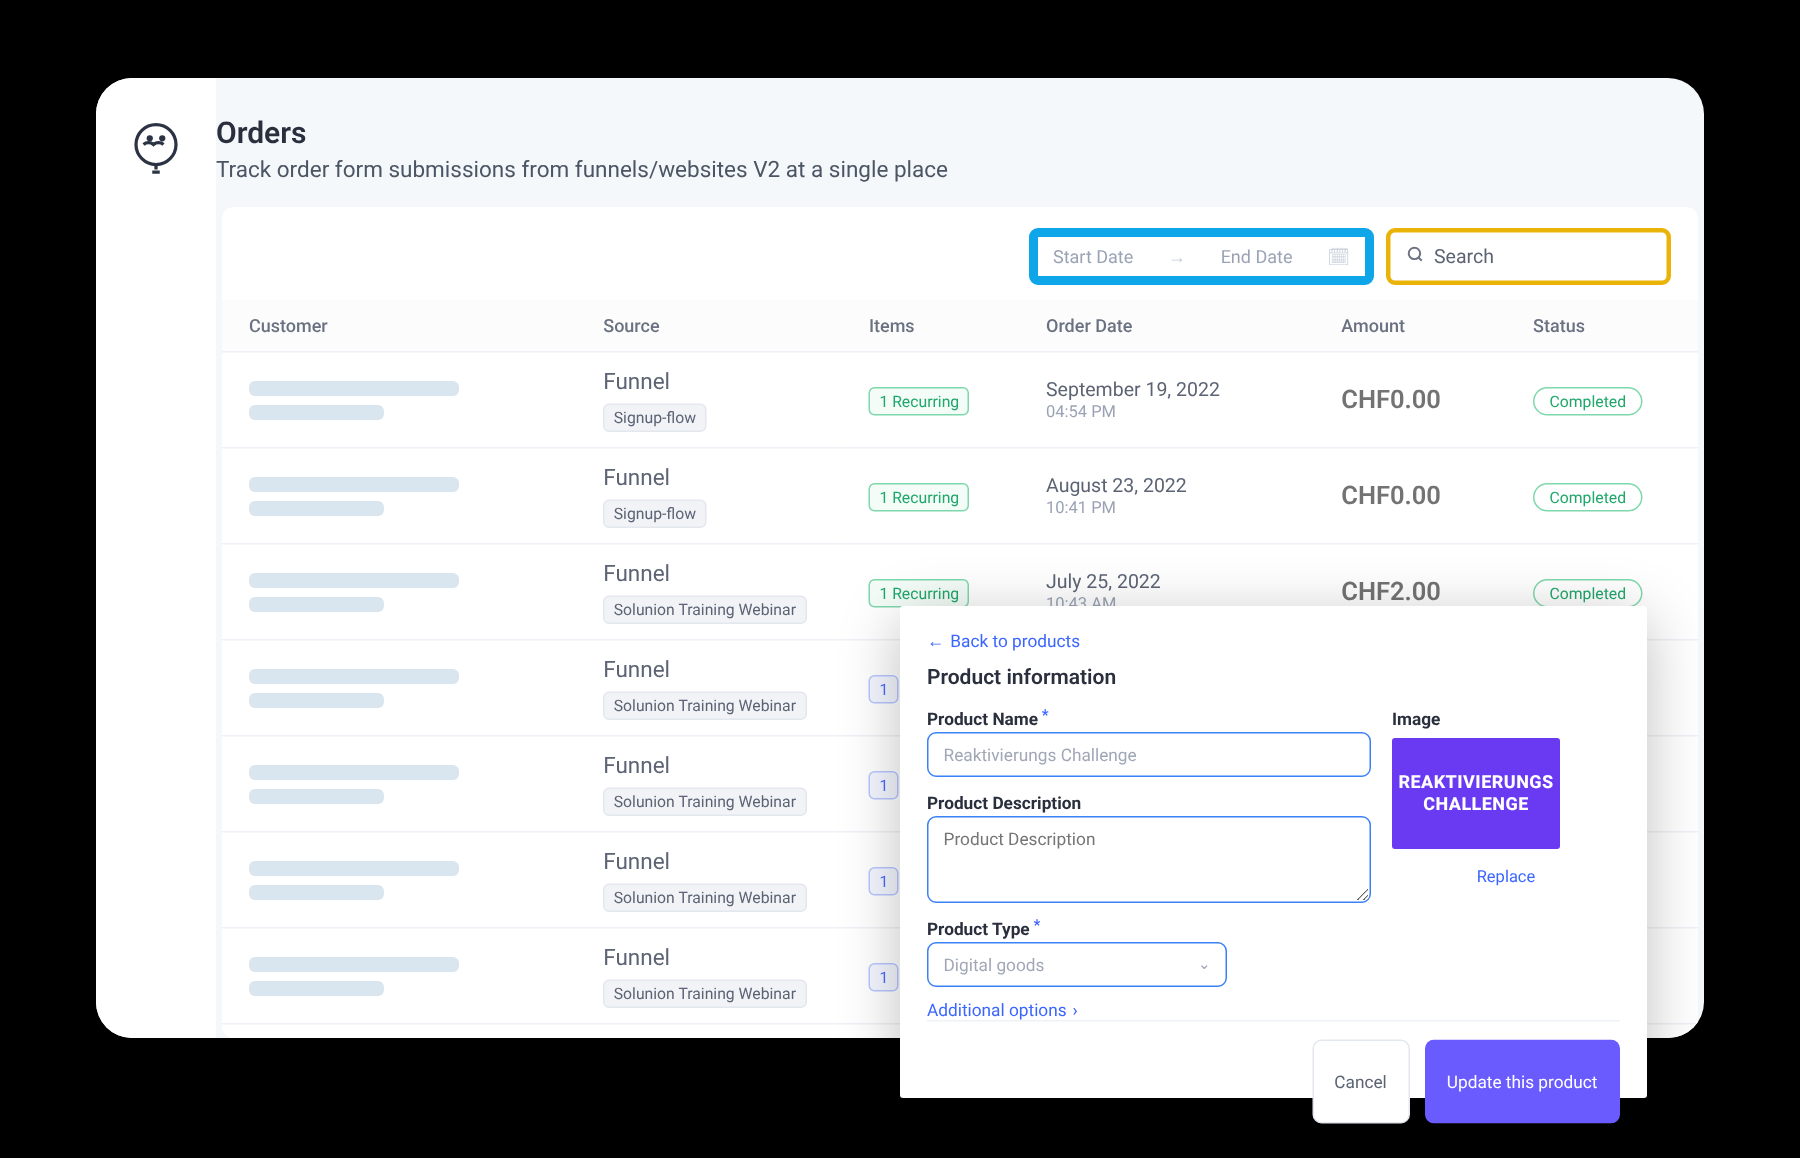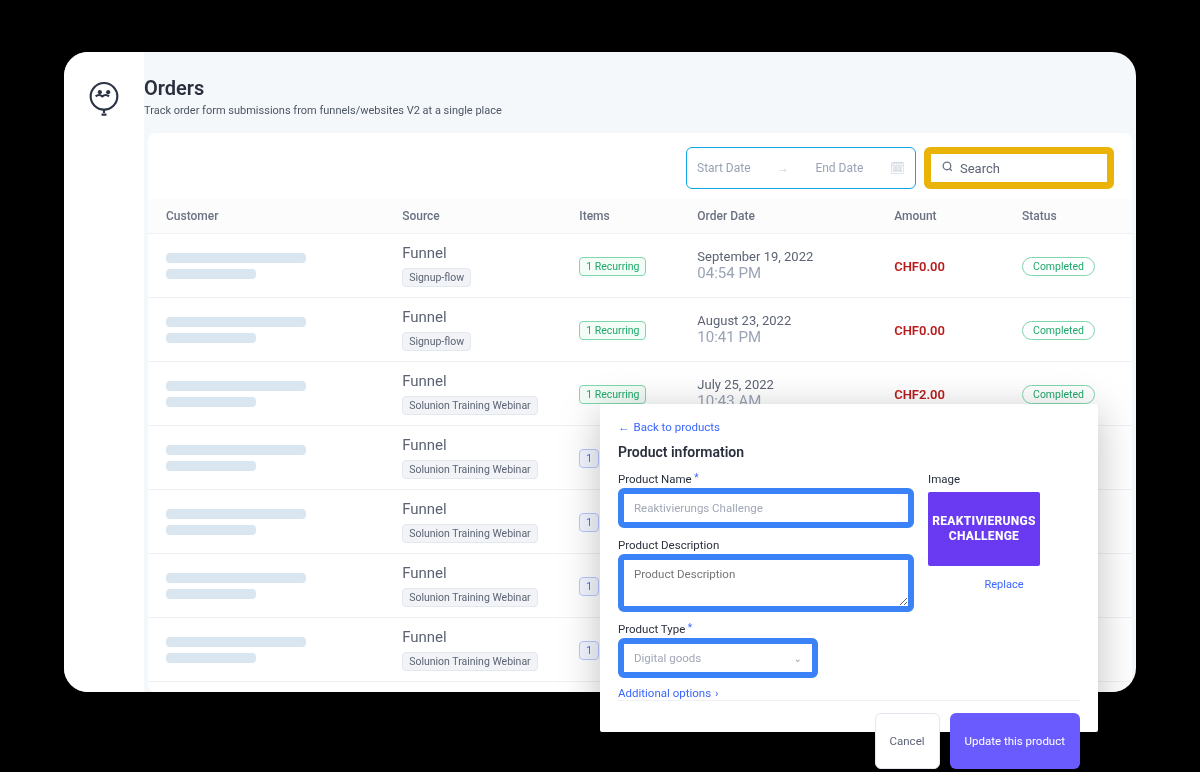--- a/index.html
+++ b/index.html
@@ -9,32 +9,32 @@
     position:absolute; left:64px; top:52px; width:1072px; height:640px;
     background:#f5f8fb; border-radius:24px; box-shadow:0 20px 60px rgba(0,0,0,.3);
     display:flex; overflow:hidden;
   }
   .sidebar { width:80px; background:#fff; display:flex; flex-direction:column; align-items:center; padding-top:26px; flex-shrink:0;}
   .logo { width:40px; height:40px; color:#2b3345; }
   .main { flex:1; display:flex; flex-direction:column; }
 
   .header { padding:24px 0 16px 0; }
   .page-title { font-size:20px; font-weight:600; color:#2a2f3d; margin-bottom:4px; }
-  .page-sub   { font-size:11px; color:#4c5564; }
+  .page-sub   { font-size:15px; color:#4c5564; }
 
   .panel { background:#fff; border-radius:8px; margin:0 4px; flex:1; overflow:hidden; display:flex; flex-direction:column; }
   .filters { display:flex; justify-content:flex-end; gap:8px; padding:14px 18px 10px 18px; }
   .daterange {
-    display:flex; align-items:center; gap:2px; border:1px solid #0ea5e9; border-radius:6px;
+    display:flex; align-items:center; gap:2px; border:6px solid #0ea5e9; border-radius:6px;
     padding:6px 10px; font-size:12px; color:#9aa3b5; width:230px; justify-content:space-between;
   }
   .daterange .arrow { color:#c5ccd9; }
   .daterange .cal { color:#c5ccd9; font-size:12px;}
   .search {
-    display:flex; align-items:center; gap:6px; border:7px solid #eab308; border-radius:6px;
+    display:flex; align-items:center; gap:6px; border:3px solid #eab308; border-radius:6px;
     padding:6px 10px; font-size:13px; color:#5c6474; width:190px;
   }
   .search .mag { color:#6b7380; }
 
   table { width:100%; border-collapse:collapse; }
   thead th {
     text-align:left; font-size:12px; font-weight:500; color:#6a7282;
     padding:10px 18px; background:#fcfcfd; border-bottom:1px solid #eef1f5;
   }
   tbody td { padding:10px 18px; border-top:1px solid #eef1f5; vertical-align:middle; }
@@ -49,43 +49,43 @@
     display:inline-block; font-size:10.5px; color:#5c6474; background:#f1f3f7;
     border:1px solid #e3e7ee; border-radius:4px; padding:2px 6px;
   }
   .pill {
     display:inline-flex; align-items:center; font-size:10.5px; color:#20a86b;
     border:1px solid #7fd8ad; border-radius:4px; padding:2px 6px; background:#f3fcf7;
   }
   .pill.blue { color:#4a6cff; border-color:#b9c7ff; background:#f4f7ff; }
 
   .date-main { font-size:13px; color:#5c6474; }
-  .date-sub  { font-size:15px; color:#9aa3b5; }
-  .amt { font-size:13px; font-weight:600; color:#b91c1c; }
+  .date-sub  { font-size:11px; color:#9aa3b5; }
+  .amt { font-size:17px; font-weight:600; color:#737373; }
   .status-pill {
     display:inline-block; font-size:10.5px; color:#20a86b; border:1px solid #7fd8ad;
     border-radius:999px; padding:2px 10px; background:#fff;
   }
 
   
   .modal {
     position:absolute; left:600px; top:404px; width:498px; height:328px;
     background:#fff; box-shadow:0 8px 40px rgba(0,0,0,.25); border-radius:2px;
     padding:16px 18px 0 18px; display:flex; flex-direction:column;
   }
   .back { font-size:11.5px; color:#3a66ff; display:flex; align-items:center; gap:4px; margin-bottom:10px; cursor:pointer;}
   .modal h2 { font-size:14px; font-weight:600; color:#2a2f3d; margin-bottom:12px; }
   .modal .row { display:flex; gap:14px; }
   .modal .col-left { flex:1; display:flex; flex-direction:column; }
   .modal .col-right{ width:152px; display:flex; flex-direction:column;}
-  .lbl { font-size:11.5px; font-weight:400; color:#2a2f3d; margin-bottom:2px; }
+  .lbl { font-size:11.5px; font-weight:700; color:#2a2f3d; margin-bottom:2px; }
   .lbl .req { color:#3a66ff; font-size:10px; vertical-align:top;}
   .hint { font-size:10px; color:#a7aebc; line-height:1.35; margin-bottom:4px;}
   .inp {
-    border:6px solid #3b82f6; border-radius:6px; padding:7px 10px; font-size:11.5px; color:#a0a7b6;
+    border:1px solid #3b82f6; border-radius:6px; padding:7px 10px; font-size:11.5px; color:#a0a7b6;
     width:100%; background:#fff;
   }
   .ta { height:58px; resize:both; }
   .sel { display:flex; justify-content:space-between; align-items:center; cursor:pointer;}
   .sel .chev { color:#9aa3b5; font-size:10px;}
   .add-opt { font-size:11.5px; color:#3a66ff; margin-top:8px; display:flex; align-items:center; gap:4px; cursor:pointer;}
   .img-tile {
     width:112px; height:74px; background:#6a3af2; color:#fff; border-radius:2px;
     display:flex; align-items:center; justify-content:center; text-align:center; font-weight:800;
     font-size:12px; line-height:1.25; letter-spacing:.3px; margin-top:4px;

